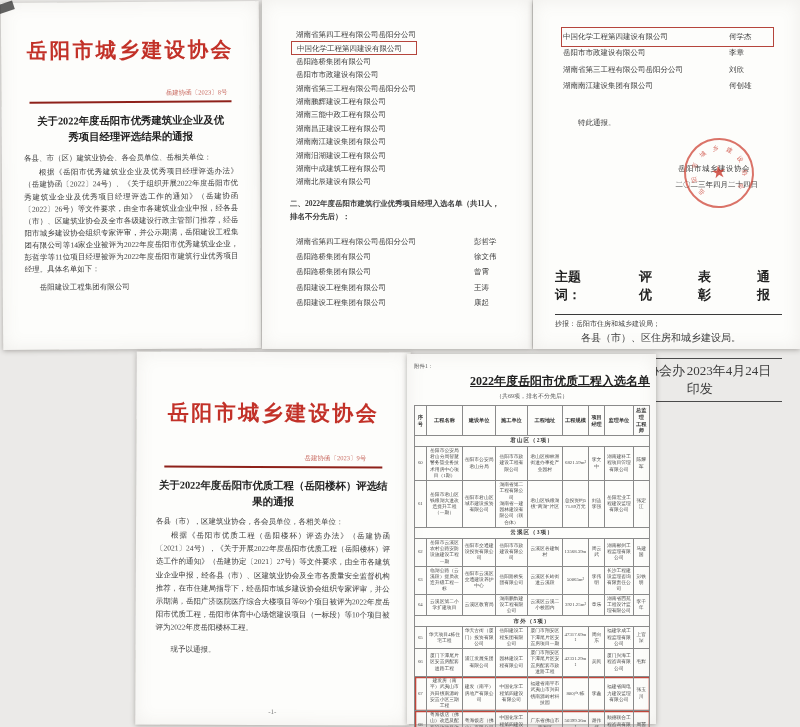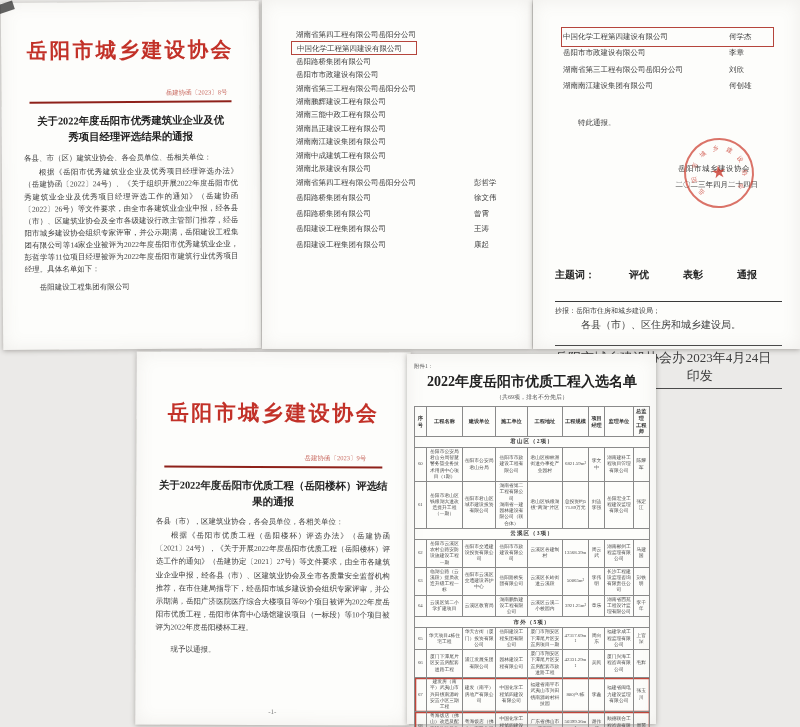--- a/index.html
+++ b/index.html
@@ -57,42 +57,42 @@
   .p3-row.red-box-row{outline:1px solid #b5453c;outline-offset:1px;}
   #page3 .closing{margin-top:24px;font-size:7.5px;text-indent:15px;}
   .sig-block{position:relative;height:96px;margin-top:4px;}
   .sig-issuer{position:absolute;right:22px;top:32px;font-size:7.5px;letter-spacing:.5px;}
   .sig-date{position:absolute;right:14px;top:48px;font-size:7.5px;}
   .seal{position:absolute;right:18px;top:6px;width:66px;height:66px;border:2.5px solid rgba(205,62,48,.78);border-radius:50%;opacity:.92;transform:rotate(-8deg);}
   .seal-star{position:absolute;left:50%;top:50%;transform:translate(-50%,-54%);color:rgba(200,50,38,.85);font-size:17px;}
   .seal-ring{position:absolute;left:50%;top:50%;width:0;height:0;}
   .seal-ch{position:absolute;left:-3px;top:-4px;font-size:6px;color:rgba(200,55,42,.85);display:block;}
   .meta-block{position:absolute;left:22px;right:18px;top:268px;}
-  .subject-row{display:flex;font-size:10px;font-weight:bold;border-bottom:1.5px solid #3a3a3a;padding-bottom:19px;color:#222;}
+  .subject-row{display:flex;font-size:13px;font-weight:bold;border-bottom:1.5px solid #3a3a3a;padding-bottom:10px;color:#222;}
   .subject-row .term{margin-left:34px;}
   .subject-row .term:first-of-type{margin-left:14px;}
   .cc1{font-size:7px;padding:4px 0 1px;}
   .cc2{font-size:10px;padding:1px 0 13px;border-bottom:1px solid #4a4a4a;text-indent:26px;}
   .print-row{display:flex;justify-content:space-between;font-size:13px;padding:3px 2px 3px 0;border-bottom:1px solid #4a4a4a;}
 
   
   #page4 .inner{padding:0 20px;}
   #page4 .org-title{margin-top:47px;font-size:21px;}
   #page4 .doc-no{margin-top:27px;padding-right:24px;}
   #page4 .red-divider{margin:3px 8px 0 8px;}
   #page4 .doc-heading{margin-top:10px;}
   #page4 .salutation{margin-top:8px;font-size:7.5px;}
   #page4 .body-text{margin-top:2px;line-height:1.75;}
   #page4 .closing{margin-top:11px;font-size:7.5px;text-indent:15px;}
   #page4 .page-no{position:absolute;bottom:9px;left:0;right:0;text-align:center;font-size:7px;color:#777;}
 
   
   #page5 .inner{padding:9px 6px 0 7px;}
   .attach-label{font-size:5.5px;color:#555;}
-  .tbl-title{font-size:14px;font-weight:bold;text-align:center;margin-top:3px;color:#222;}
+  .tbl-title{font-size:12px;font-weight:bold;text-align:right;margin-top:3px;color:#222;text-decoration:underline;}
   .tbl-subtitle{font-size:6px;text-align:center;margin-top:2px;color:#555;}
   table.award{width:100%;border-collapse:collapse;table-layout:fixed;margin-top:4px;}
   table.award th,table.award td{
     border:.6px solid #8a8a8a;font-size:4.8px;line-height:1.3;padding:1px;
     text-align:center;overflow:hidden;color:#4a4a4a;white-space:pre-line;word-break:break-all;vertical-align:middle;
   }
   table.award thead th{font-size:5.2px;font-weight:bold;height:17px;color:#333;}
   tr.section-row td{font-weight:bold;font-size:5.6px;height:8px;letter-spacing:1px;color:#333;}
   tr.hl{box-shadow:inset 0 0 0 1.3px #c0453a;}
 </style>
@@ -116,23 +116,25 @@
     <div id="p2-companies">
         <div class="list-row"><span>湖南省第四工程有限公司岳阳分公司</span></div>
         <div class="list-row"><span class="red-box">中国化学工程第四建设有限公司</span></div>
         <div class="list-row"><span>岳阳路桥集团有限公司</span></div>
         <div class="list-row"><span>岳阳市市政建设有限公司</span></div>
         <div class="list-row"><span>湖南省第三工程有限公司岳阳分公司</span></div>
         <div class="list-row"><span>湖南鹏辉建设工程有限公司</span></div>
         <div class="list-row"><span>湖南三能中政工程有限公司</span></div>
         <div class="list-row"><span>湖南昌正建设工程有限公司</span></div>
         <div class="list-row"><span>湖南南江建设集团有限公司</span></div>
+        <div class="list-row"><span>湖南汨湖建设工程有限公司</span></div>
         <div class="list-row"><span>湖南中成建筑工程有限公司</span></div>
         <div class="list-row"><span>湖南北辰建设有限公司</span></div>
       </div>
+    <div class="sec-heading">二、2022年度岳阳市建筑行业优秀项目经理入选名单（共11人，排名不分先后）：</div>
     <div id="p2-managers">
         <div class="mgr-row">
           <span class="mgr-co">湖南省第四工程有限公司岳阳分公司</span>
           <span class="mgr-name">彭哲学</span>
         </div>
         <div class="mgr-row">
           <span class="mgr-co">岳阳路桥集团有限公司</span>
           <span class="mgr-name">徐文伟</span>
         </div>
         <div class="mgr-row">

